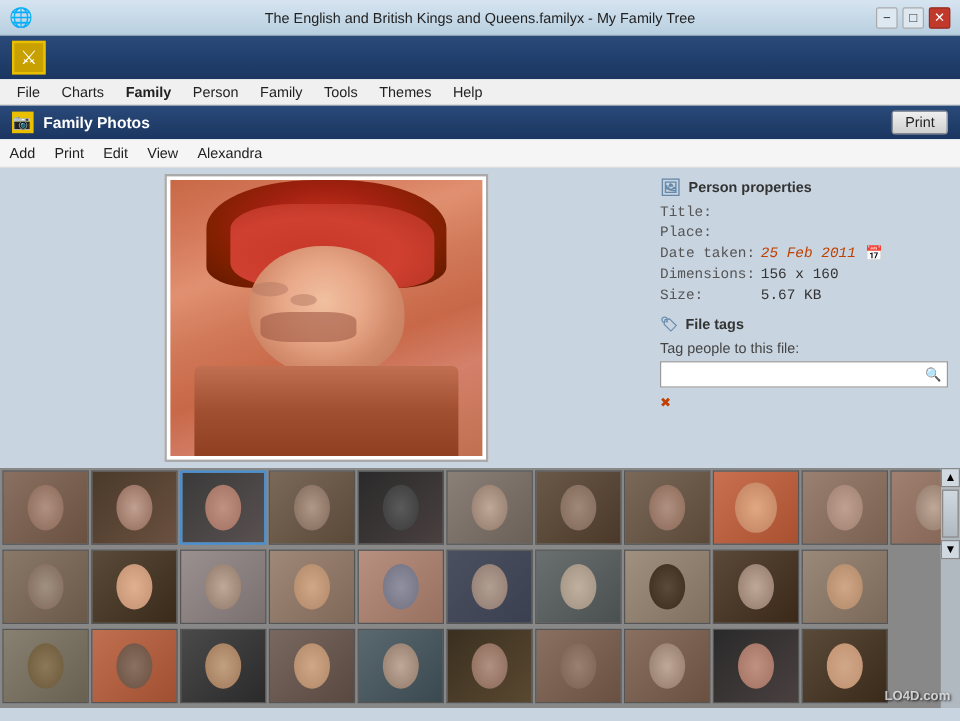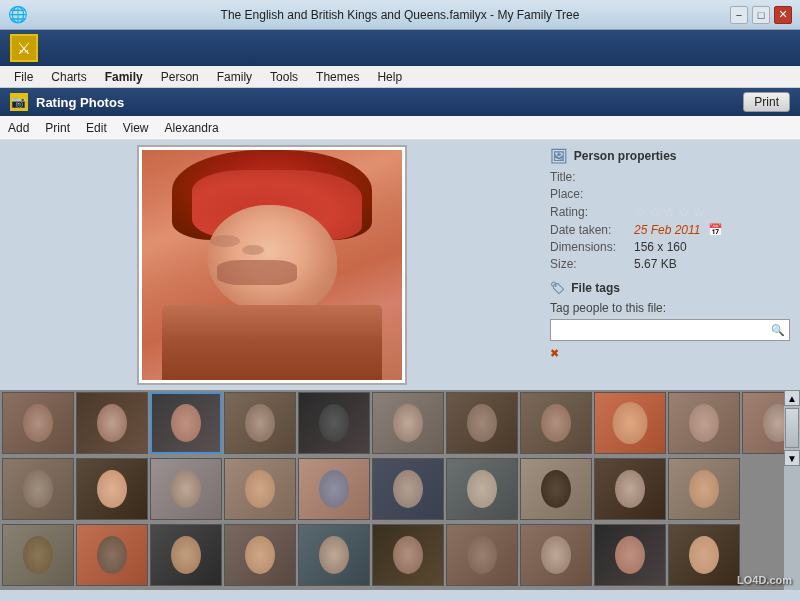--- a/index.html
+++ b/index.html
@@ -117,23 +117,24 @@
       align-items: center;
       gap: 6px;
       margin-bottom: 6px;
       color: #333;
       font-weight: bold;
       font-size: 12px;
     }
     .prop-section-icon { font-size: 14px; color: #6688aa; }
     .prop-row {
       display: flex;
-      align-items: center;
+      align-items: flex-start;
       margin-bottom: 3px;
       gap: 4px;
+      font-family: Liberation Mono, monospace;
     }
     .prop-label { color: #555; min-width: 80px; font-size: 12px; }
     .prop-value { color: #333; font-size: 12px; }
     .prop-value.highlight { color: #c04000; font-style: italic; }
     .stars { color: #ddd; font-size: 14px; letter-spacing: 2px; }
 
     .file-tags-section { margin-top: 10px; }
     .file-tags-header {
       display: flex; align-items: center; gap: 6px;
       margin-bottom: 6px; color: #333; font-weight: bold; font-size: 12px;
@@ -313,21 +314,21 @@
   <span class="menubar-item">Person</span>
   <span class="menubar-item">Family</span>
   <span class="menubar-item">Tools</span>
   <span class="menubar-item">Themes</span>
   <span class="menubar-item">Help</span>
 </div>
 
 <div class="section-header">
   <div class="section-header-left">
     <div class="section-icon">📷</div>
-    <span class="section-title">Rating Photos</span>
+    <span class="section-title">Family Photos</span>
   </div>
   <button class="back-btn">Print</button>
 </div>
 
 <div class="toolbar">
   <span class="toolbar-item">Add</span>
   <span class="toolbar-item">Print</span>
   <span class="toolbar-item">Edit</span>
   <span class="toolbar-item">View</span>
   <span class="toolbar-item">Alexandra</span>
@@ -357,24 +358,20 @@
       <span>Person properties</span>
     </div>
 
     <div class="prop-row">
       <span class="prop-label">Title:</span>
       <span class="prop-value"></span>
     </div>
     <div class="prop-row">
       <span class="prop-label">Place:</span>
       <span class="prop-value"></span>
-    </div>
-    <div class="prop-row">
-      <span class="prop-label">Rating:</span>
-      <span class="stars">☆☆☆☆☆</span>
     </div>
     <div class="prop-row">
       <span class="prop-label">Date taken:</span>
       <span class="prop-value highlight">25 Feb 2011</span>
       <span style="font-size:12px;color:#c04000;margin-left:4px;">📅</span>
     </div>
     <div class="prop-row">
       <span class="prop-label">Dimensions:</span>
       <span class="prop-value">156 x 160</span>
     </div>

